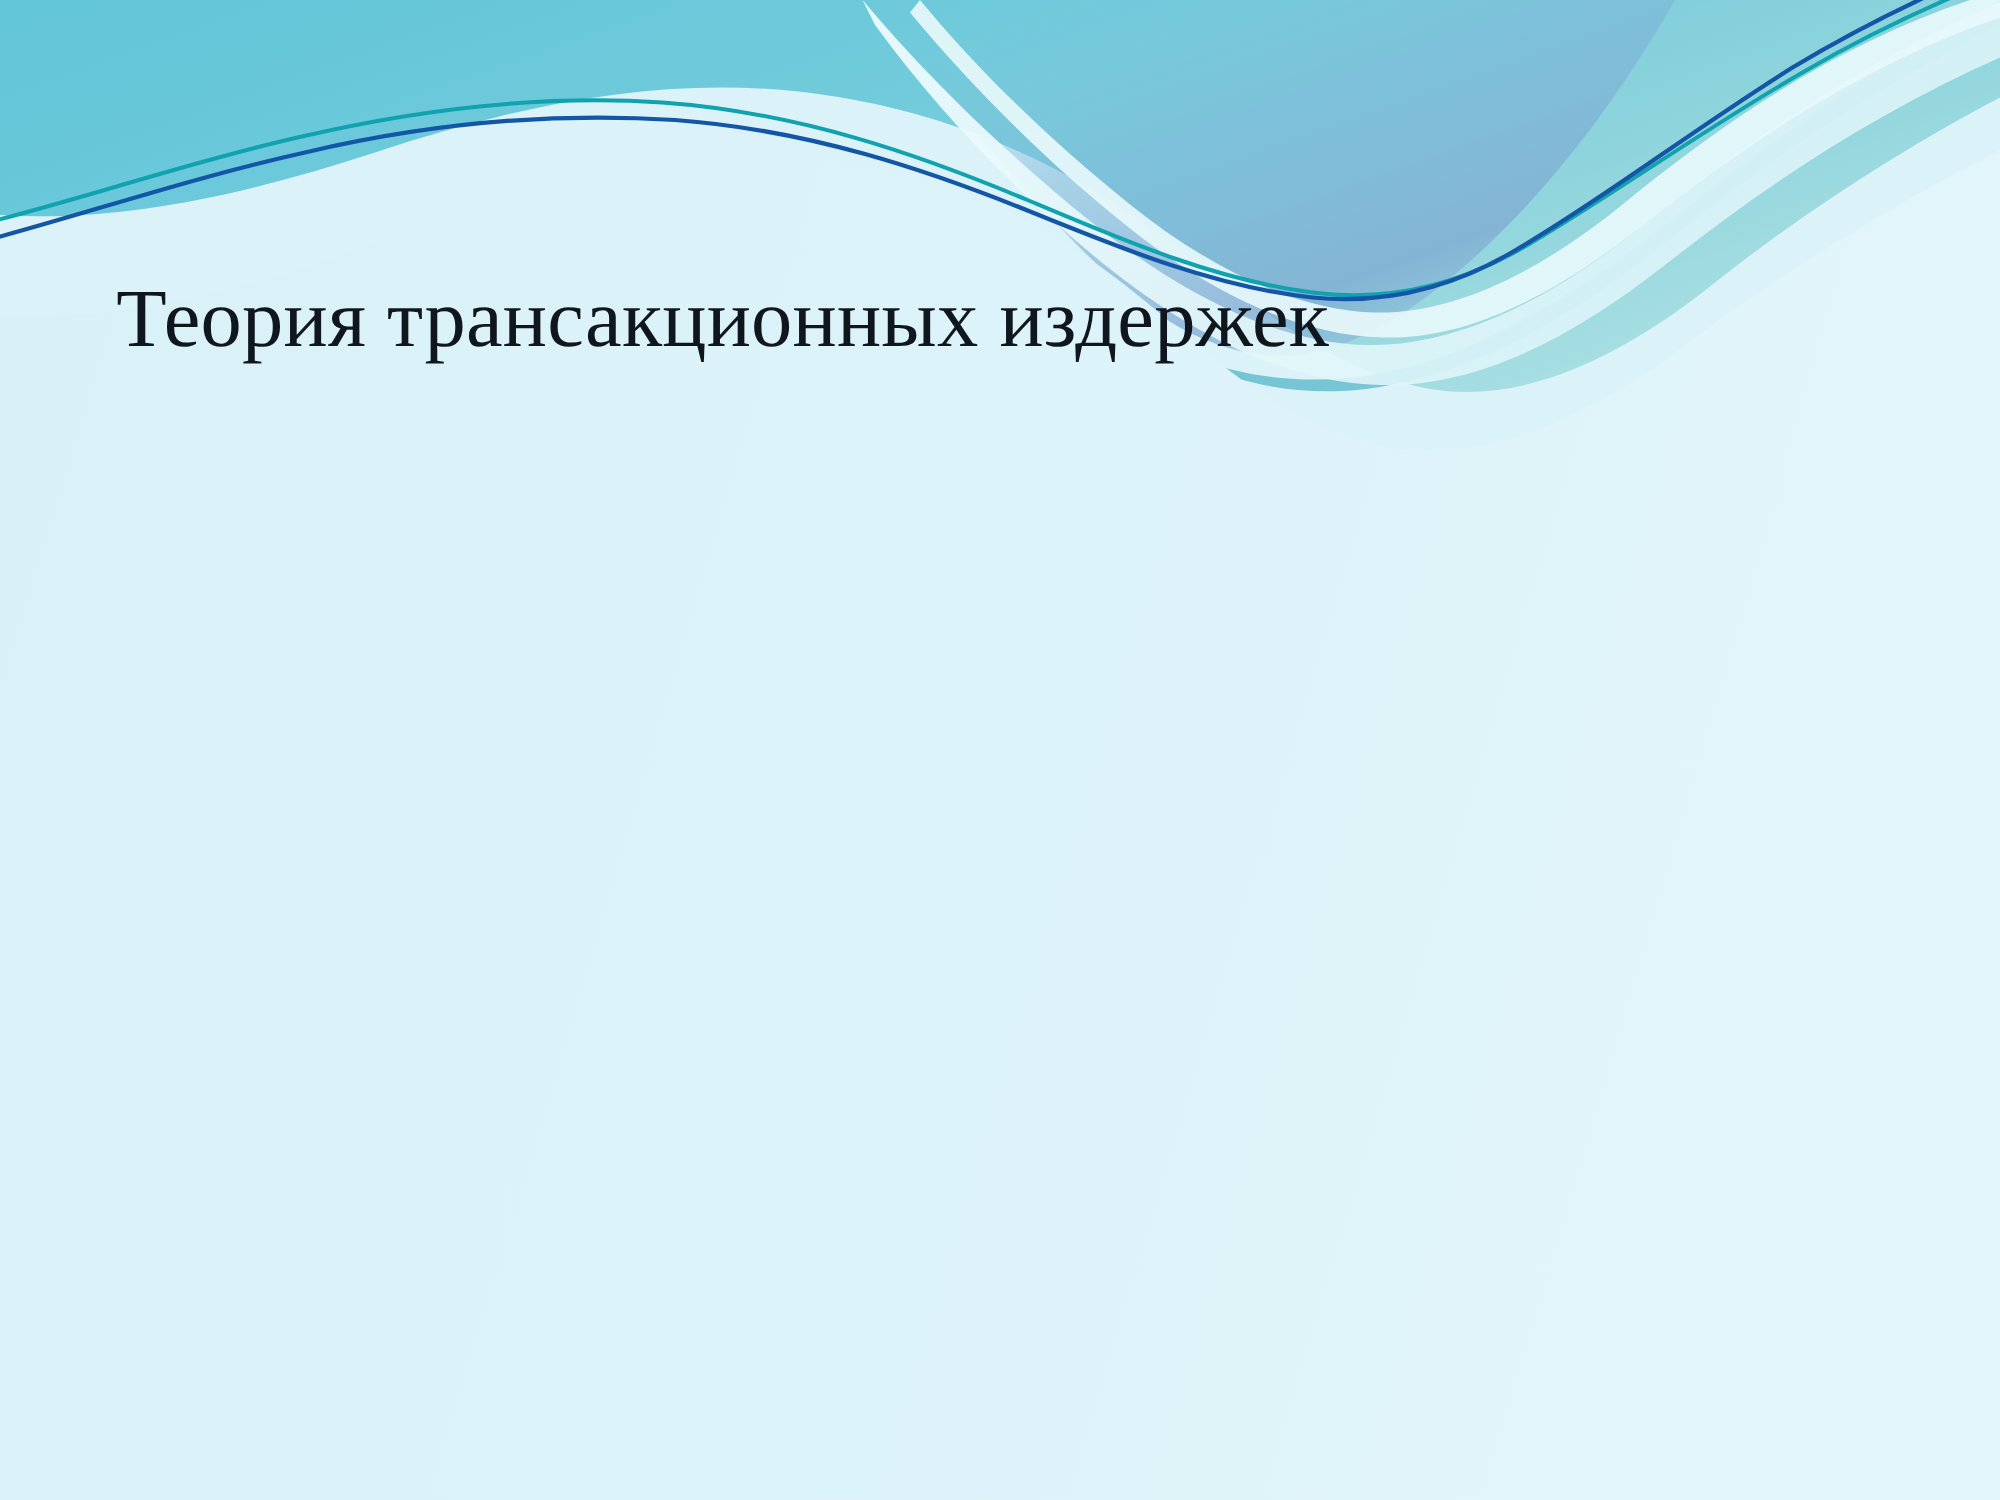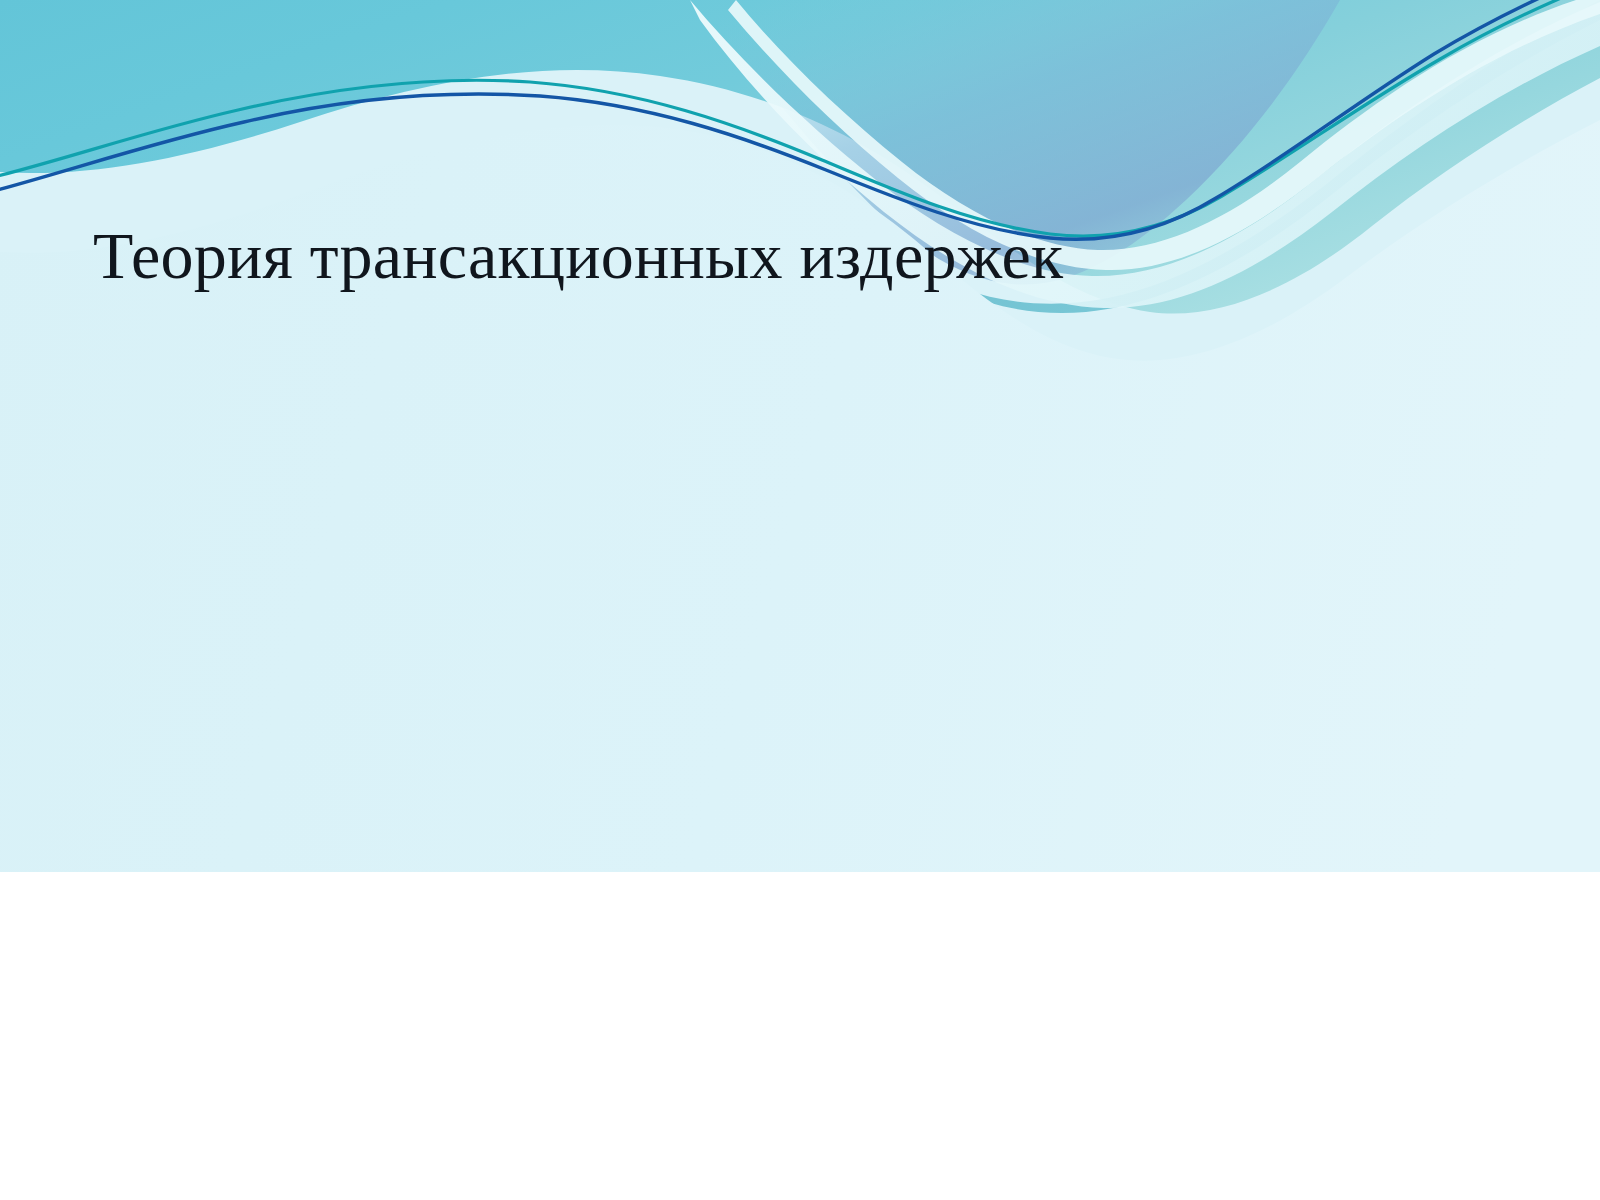--- a/index.html
+++ b/index.html
@@ -9,21 +9,21 @@
   }
   body {
     width: 1600px;
     height: 1200px;
     overflow: hidden;
     font-family: "Liberation Serif", "DejaVu Serif", serif;
   }
   #slide {
     position: relative;
     width: 1600px;
-    height: 872px;
+    height: 1200px;
     background: #daf2f8;
     overflow: hidden;
   }
   #slide-bg-svg {
     position: absolute;
     left: 0;
     top: 0;
     width: 1600px;
     height: 1200px;
     display: block;

